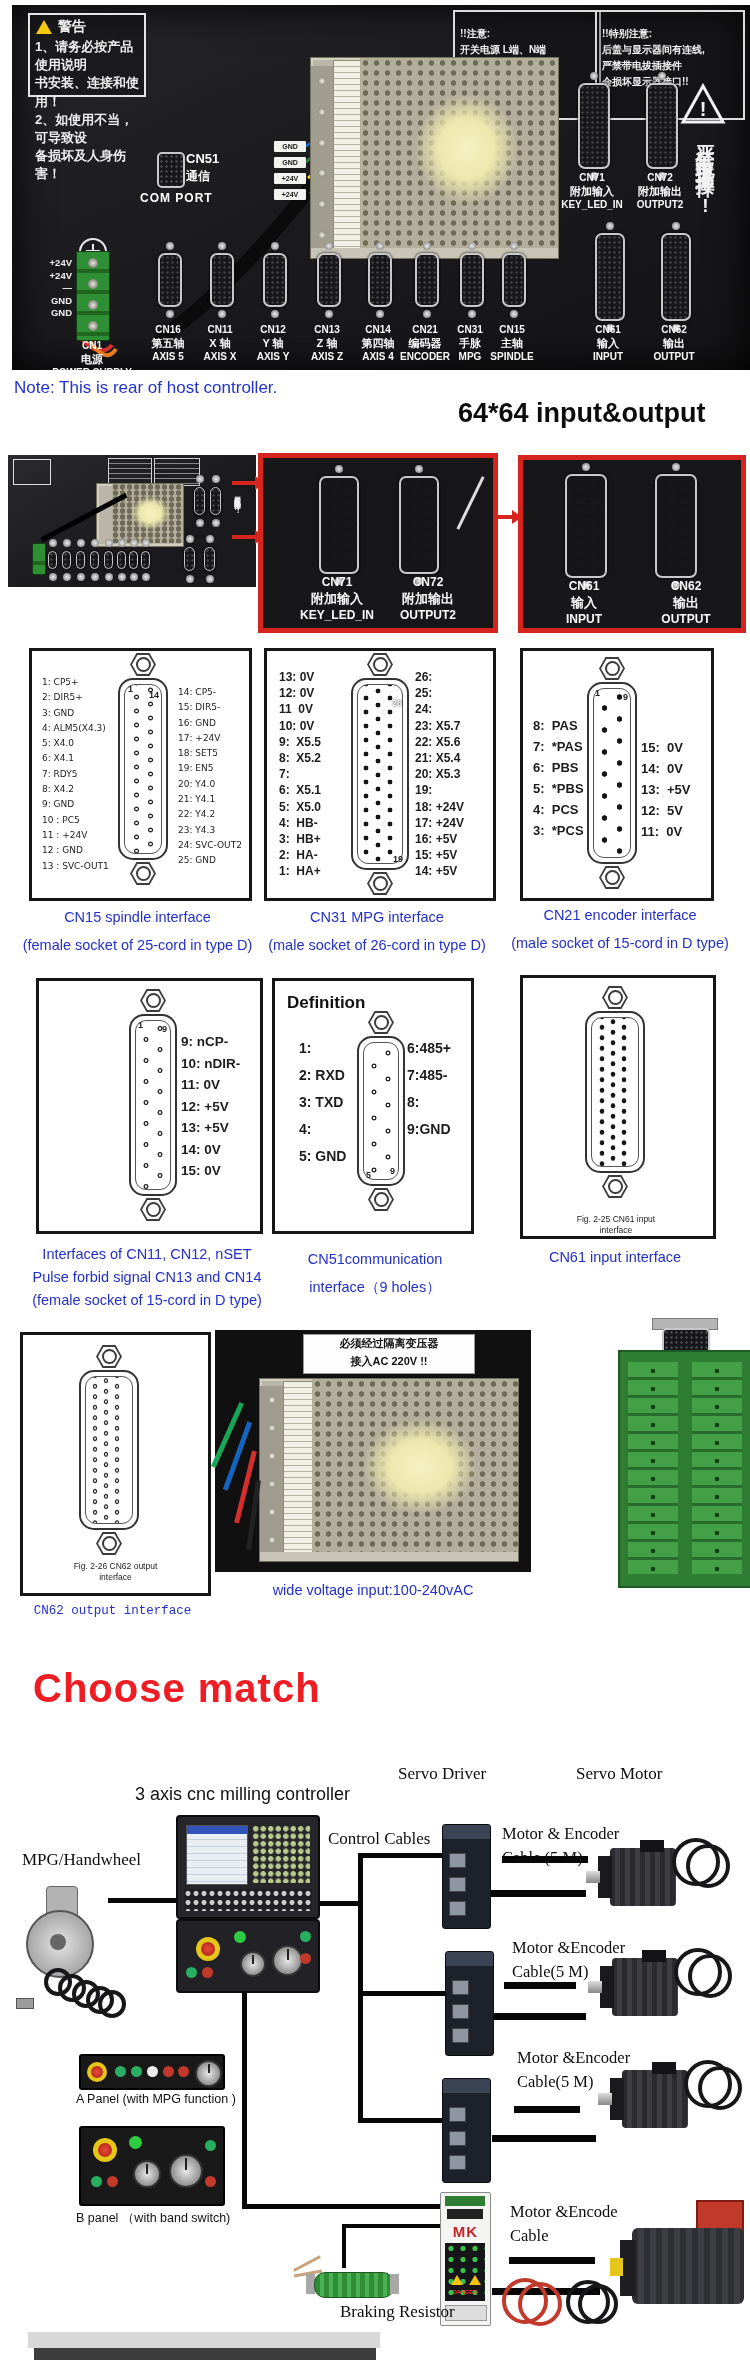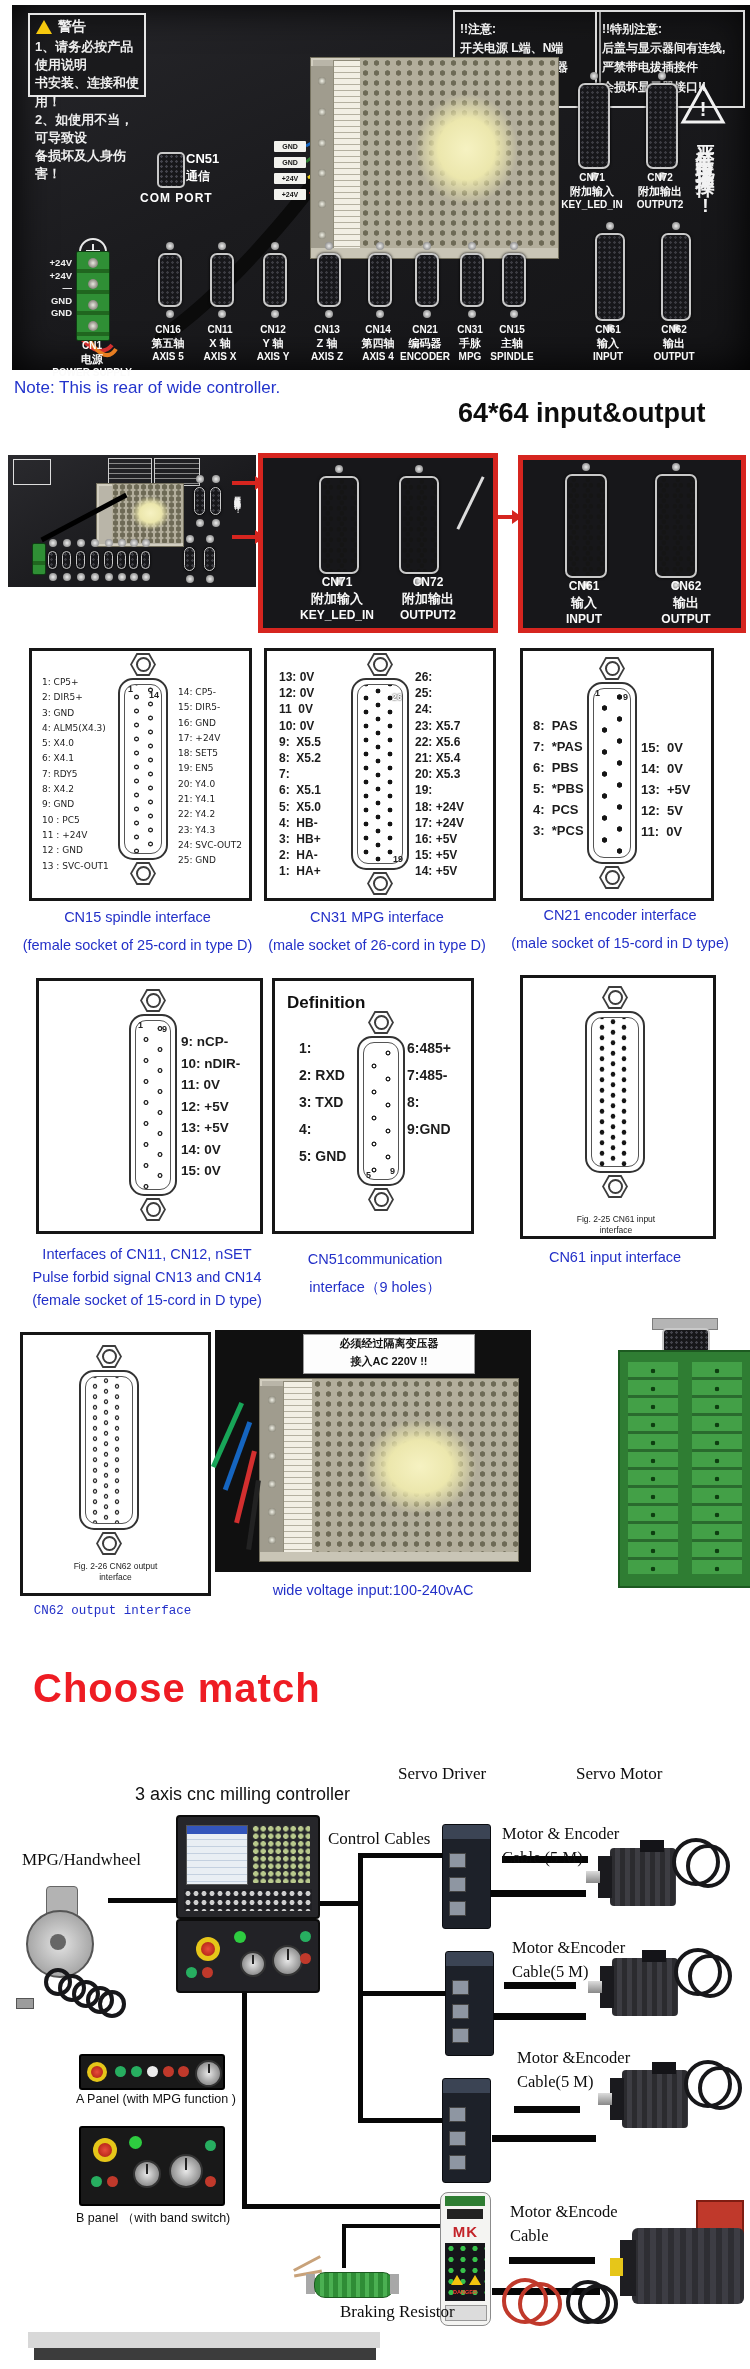--- a/index.html
+++ b/index.html
@@ -4,21 +4,21 @@
 <style>
   html,body{margin:0;padding:0;background:#fff}
   .canvas{position:relative;width:750px;height:2369px;background:#fff;overflow:hidden;font-family:"Liberation Sans",sans-serif}
   .abs{position:absolute}
   
   .panel{background:linear-gradient(155deg,#26262a 0%,#1b1b1e 45%,#141416 100%);box-shadow:inset 0 0 40px #000}
   .wlabel{border:2px solid #e6e6e6;color:#eee;background:rgba(12,12,12,.35)}
   .wlabel .tt{display:flex;align-items:center;gap:6px;font-weight:bold;font-size:14px;padding:3px 6px 1px}
   .tri{width:0;height:0;border-left:8px solid transparent;border-right:8px solid transparent;border-bottom:14px solid #f6c90e}
   .wbody{font-size:13px;font-weight:bold;line-height:1.4;padding:1px 5px 3px}
-  .nbox{border:2px solid #dcdcdc;color:#f2f2f2;font-size:12px;font-weight:bold;line-height:1.6;padding:8px 5px;background:rgba(10,10,10,.3)}
+  .nbox{border:2px solid #dcdcdc;color:#f2f2f2;font-size:10px;font-weight:bold;line-height:1.6;padding:14px 5px;background:rgba(10,10,10,.3)}
   .vtext{writing-mode:vertical-rl;text-orientation:upright;color:#f2f2f2;font-weight:bold;font-size:19px;letter-spacing:5px;line-height:1}
   .chipcol .chip{width:32px;height:11px;background:#f2f2ee;color:#151515;font-size:7px;font-weight:bold;text-align:center;line-height:11px;border-radius:1px;margin-bottom:5px}
   .tlabels .tl{font-size:9.5px;font-weight:bold;color:#f0f0f0;line-height:12.5px;text-align:right}
   .clabel{text-align:center;color:#fafafa;font-weight:bold}
   .clabel .cl{font-size:10px;line-height:13px;white-space:nowrap}
   .clabel .cl:nth-child(2){font-size:11px;line-height:14px}
   .gterm{background:repeating-linear-gradient(180deg,#2f8f35 0 17px,#20661f 17px 21px);border:1px solid #0e3d12;border-radius:2px}
   .gterm i{position:absolute;left:50%;width:10px;height:10px;margin-left:-5px;border-radius:50%;background:radial-gradient(#e8e8e0,#5d5a50);display:block}
   .psu{background:#b9b5a8;border:1px solid #75715f;box-shadow:inset 0 0 0 2px #d2cec0}
   .psu .terms{position:absolute;left:0;top:4%;width:9%;height:92%;background:#a09c8e;display:flex;flex-direction:column;justify-content:space-around;align-items:center}
@@ -86,21 +86,21 @@
   .driver .dport{position:absolute;background:#8e96a2;border:1px solid #444}
   .motor .mbody{position:absolute;background:repeating-linear-gradient(90deg,#2b2b2f 0 5px,#3d3d43 5px 10px);border-radius:4px}
   .coil i{position:absolute;border:4px solid #17171a;border-radius:50%;display:block}
   .coil.red i{border-color:#c0392b}
   .estop{position:absolute;border-radius:50%;background:#e6c619;display:flex;align-items:center;justify-content:center}
   .estop i{width:60%;height:60%;border-radius:50%;background:radial-gradient(#e74c3c,#a81c0d);display:block}
   .btn{position:absolute;border-radius:50%}
   .knob{position:absolute;border-radius:50%;background:radial-gradient(#e8e8e8,#6b6b6b);border:2px solid #333}
   .knob::after{content:"";position:absolute;left:50%;top:2px;width:2px;height:40%;margin-left:-1px;background:#222}
   .panelA,.panelB{background:#191919;border:2px solid #000;border-radius:3px}
-  .mk{background:#f4f4f2;border:1px solid #8c8c8c;border-radius:8px}
+  .mk{background:#f4f4f2;border:1px solid #8c8c8c;border-radius:2px}
   .mklogo{font-size:15px;font-weight:bold;color:#c3242a;text-align:center;letter-spacing:1px}
   .mkpanel{position:absolute;background:#15151a;background-image:radial-gradient(circle,#37c24a 2.3px,rgba(0,0,0,0) 2.9px);background-size:12px 11px;background-repeat:repeat}
   .wtri{width:0;height:0;border-left:6px solid transparent;border-right:6px solid transparent;border-bottom:10px solid #f2c40e;position:absolute}
   .danger{position:absolute;color:#ff3b30;font-size:5.5px;font-weight:bold;text-align:center;width:100%}
   .resistor{background:repeating-linear-gradient(90deg,#2f8d36 0 5px,#4bb052 5px 9px);border-radius:11px;border:1px solid #1c5a20}
 </style>
 </head>
 <body>
 
 <div class="canvas">
@@ -272,21 +272,21 @@
         <div class="cl">输入</div>
         <div class="cl">INPUT</div>
       </div>
     <div class="abs clabel" style="left:630px;top:318px;width:64px">
         <div class="cl">CN62</div>
         <div class="cl">输出</div>
         <div class="cl">OUTPUT</div>
       </div>
   </div>
 
-  <div class="abs" style="left:14px;top:378px;font-size:17px;color:#2233cc">Note: This is rear of wide controller.</div>
+  <div class="abs" style="left:14px;top:378px;font-size:17px;color:#2233cc">Note: This is rear of host controller.</div>
   <div class="abs" style="left:458px;top:398px;font-size:27px;font-weight:600;color:#0d0d0d">64*64 input&amp;output</div>
 
   <div class="abs minipanel" style="left:8px;top:455px;width:248px;height:132px">
     <div class="abs" style="left:5px;top:4px;width:36px;height:24px;border:1px solid #ddd"></div>
     <div class="abs mini-nb" style="left:100px;top:3px;width:42px;height:26px"></div>
     <div class="abs mini-nb" style="left:146px;top:3px;width:44px;height:26px"></div>
     <div class="abs psu" style="left:88px;top:28px;width:86px;height:62px">
       <div class="grill" style="left:18%;background-size:7px 6px"></div>
       <div class="glow" style="left:40%;top:20%;width:45%;height:55%"></div>
     </div>
@@ -405,21 +405,21 @@
         <div class="pin-row">2:  HA-</div>
         <div class="pin-row">1:  HA+</div>
       </div>
     <div class="abs dstack" style="left:86px;top:2px;width:54px;height:242px">
       <div class="nut">
           <i></i>
           <em></em>
         </div>
       <div class="sh shell">
         <div class="inner fd3 p26f"></div>
-        <span class="corner" style="right:5px;top:12px;color:#fff;text-shadow:0 0 2px #000">26</span>
+        <span class="corner" style="right:5px;top:18px;color:#fff;text-shadow:0 0 2px #000">26</span>
         <span class="corner" style="right:4px;bottom:4px">19</span>
       </div>
       <div class="nut">
           <i></i>
           <em></em>
         </div>
     </div>
     <div class="abs plist f12" style="left:148px;top:18px">
         <div class="pin-row">26:</div>
         <div class="pin-row">25:</div>

